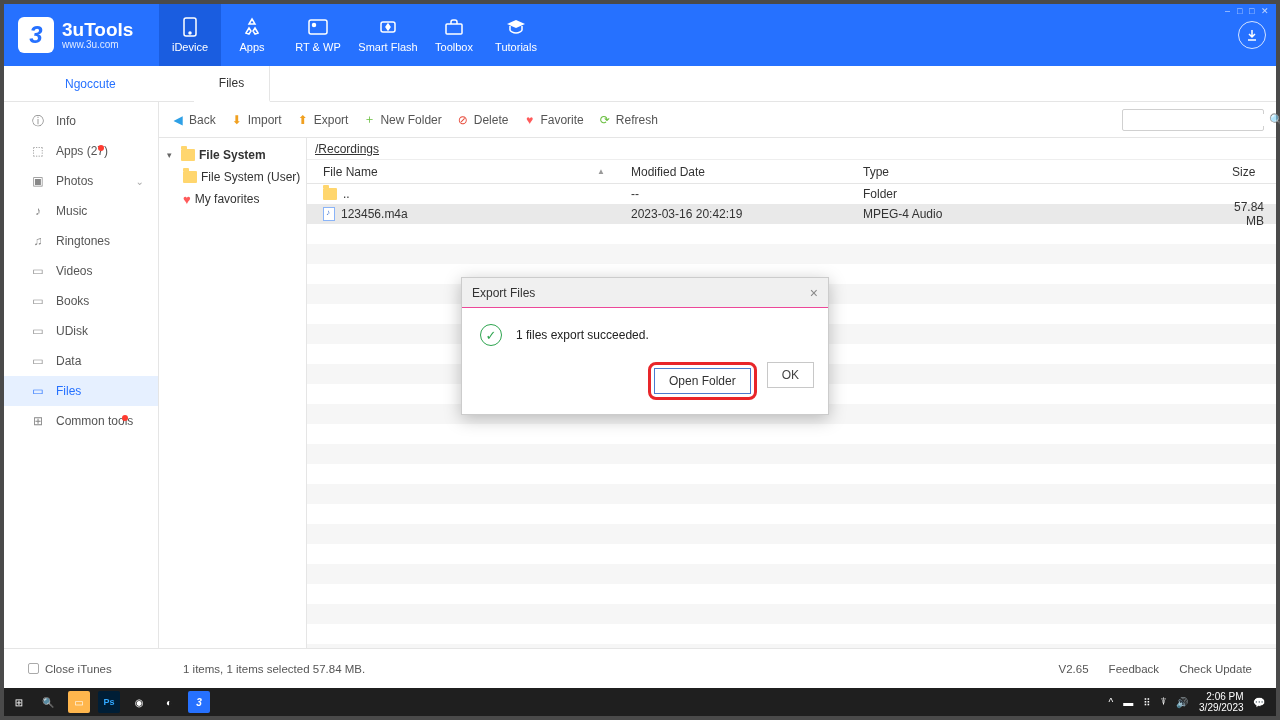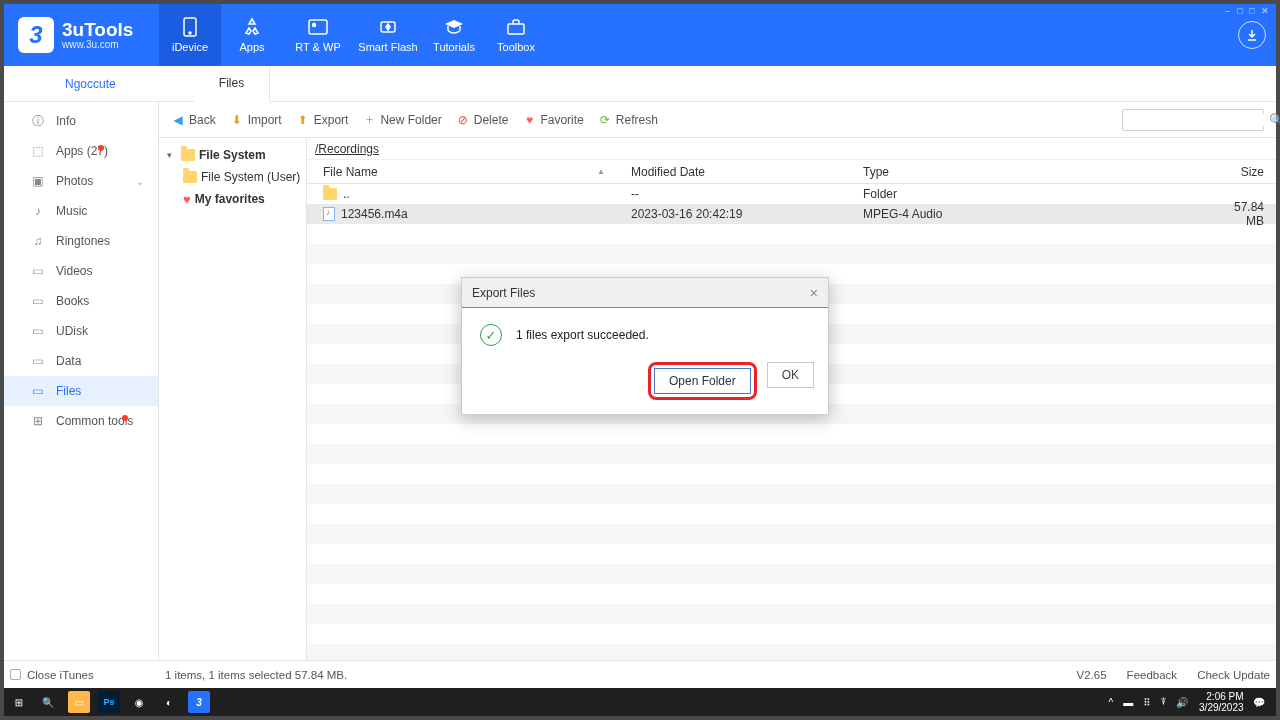--- a/index.html
+++ b/index.html
@@ -56,42 +56,42 @@
 .heart-ic { color:#ff5a5a; font-size:13px; }
 .tree-caret { font-size:9px; color:#666; width:10px; }
 
 .filepane { flex:1; display:flex; flex-direction:column; min-width:0; }
 .path-row { height: 22px; padding-left: 8px; font-size:12px; color:#333; display:flex; align-items:center; border-bottom:1px solid #eee;text-decoration:underline; }
 .cols { height: 24px; display:flex; align-items:center; font-size:12px; color:#333; border-bottom:1px solid #e5e5e5; }
 .col { padding-left:16px; }
 .col.name { width: 308px; display:flex; align-items:center; }
 .col.mod { width: 232px; }
 .col.type { flex:1; }
-.col.size { width: 60px; text-align:right; padding-right: 12px; }
+.col.size { width: 60px; text-align:left; padding-right: 12px; }
 .sort-caret { margin-left:auto; margin-right:10px; font-size:8px; color:#999; }
 
 .file-rows { flex:1; overflow:auto; position:relative; }
 .frow { height: 20px; display:flex; align-items:center; font-size:12px; color:#333; }
 .frow:nth-child(even){ }
 .frow.selected { background:#e9e9e9; }
 .stripes { position:absolute; inset:0; z-index:0; }
 .stripe { height:20px; }
 .stripe:nth-child(even){ background:#f6f6f6; }
 .rows-layer { position:relative; z-index:1; }
 
 .fcell { padding-left:16px; }
 .fcell.name { width:308px; display:flex; align-items:center; gap:6px; }
 .fcell.mod { width:232px; }
 .fcell.type { flex:1; }
 .fcell.size { width:60px; text-align:right; padding-right:12px; }
 .file-ic { width:12px; height:14px; background:#fff; border:1px solid #8ab4f8; position:relative; }
 .file-ic::after { content:'♪'; position:absolute; font-size:8px; color:#4a7bd0; left:2px; top:0; }
 
 
-.statusbar { height: 28px; border-top:1px solid #e5e5e5; display:flex; align-items:center; font-size:11.5px; color:#555; padding: 0 6px; }
+.statusbar { height: 40px; border-top:1px solid #e5e5e5; display:flex; align-items:center; font-size:11.5px; color:#555; padding: 0 24px; }
 .statusbar .left-st { width: 155px; display:flex; align-items:center; gap:6px; }
 .chk { width:11px; height:11px; border:1px solid #aaa; border-radius:2px; }
 .st-right { margin-left:auto; display:flex; gap: 20px; }
 
 
 .taskbar { height: 28px; background:#1f1f1f; display:flex; align-items:center; padding: 0 4px; gap: 8px; color:#fff; font-size:10px; }
 .tb-ic { width:22px; height:22px; display:flex; align-items:center; justify-content:center; border-radius:2px; }
 .tb-right { margin-left:auto; display:flex; align-items:center; gap:10px; padding-right:6px; }
 .tb-time { text-align:right; line-height:1.1; }
 
@@ -159,35 +159,35 @@
         <span class="nav-icon">
             <svg width="18" height="18" viewBox="0 0 18 18" fill="none" stroke="#fff" stroke-width="1.5">
               <rect x="2" y="4" width="14" height="10" rx="2"></rect>
               <path d="M7 9l2-3 2 3-2 3z" fill="#fff"></path>
             </svg>
           </span>
         <span>Smart Flash</span>
       </div>
       <div class="nav-tab">
         <span class="nav-icon">
+            <svg width="18" height="16" viewBox="0 0 18 16" fill="none" stroke="#fff" stroke-width="1.5">
+              <rect x="1" y="5" width="16" height="10" rx="1"></rect>
+              <path d="M6 5V3a2 2 0 012-2h2a2 2 0 012 2v2"></path>
+            </svg>
+          </span>
+        <span>Toolbox</span>
+      </div>
+      <div class="nav-tab">
+        <span class="nav-icon">
             <svg width="20" height="16" viewBox="0 0 20 16" fill="#fff">
               <path d="M10 1L1 5l9 4 9-4z"></path>
               <path d="M4 7v4c0 1 3 3 6 3s6-2 6-3V7" fill="none" stroke="#fff" stroke-width="1.5"></path>
             </svg>
           </span>
         <span>Tutorials</span>
-      </div>
-      <div class="nav-tab">
-        <span class="nav-icon">
-            <svg width="18" height="16" viewBox="0 0 18 16" fill="none" stroke="#fff" stroke-width="1.5">
-              <rect x="1" y="5" width="16" height="10" rx="1"></rect>
-              <path d="M6 5V3a2 2 0 012-2h2a2 2 0 012 2v2"></path>
-            </svg>
-          </span>
-        <span>Toolbox</span>
       </div>
     </div>
     <div class="header-right">
       <div class="dl-circle">
           <svg width="12" height="12" viewBox="0 0 12 12" fill="none" stroke="#fff" stroke-width="1.5">
             <path d="M6 1v7M3 5l3 3 3-3M2 11h8"></path>
           </svg>
         </div>
     </div>
   </div>
@@ -291,21 +291,21 @@
               <span class="tree-caret">▾</span>
               <span class="folder-ic"></span>
               <span style="font-weight:600">File System</span>
             </div>
           <div class="tree-row child">
               <span class="folder-ic"></span>
               <span>File System (User)</span>
             </div>
           <div class="tree-row child">
               <span class="heart-ic">♥</span>
-              <span style="font-weight:700">My favorites</span>
+              <span style="font-weight:400">My favorites</span>
             </div>
         </div>
 
         <div class="filepane">
           <div class="path-row">/Recordings</div>
           <div class="cols">
             <div class="col name">
                 <span>File Name</span>
                 <span class="sort-caret">▲</span>
               </div>

